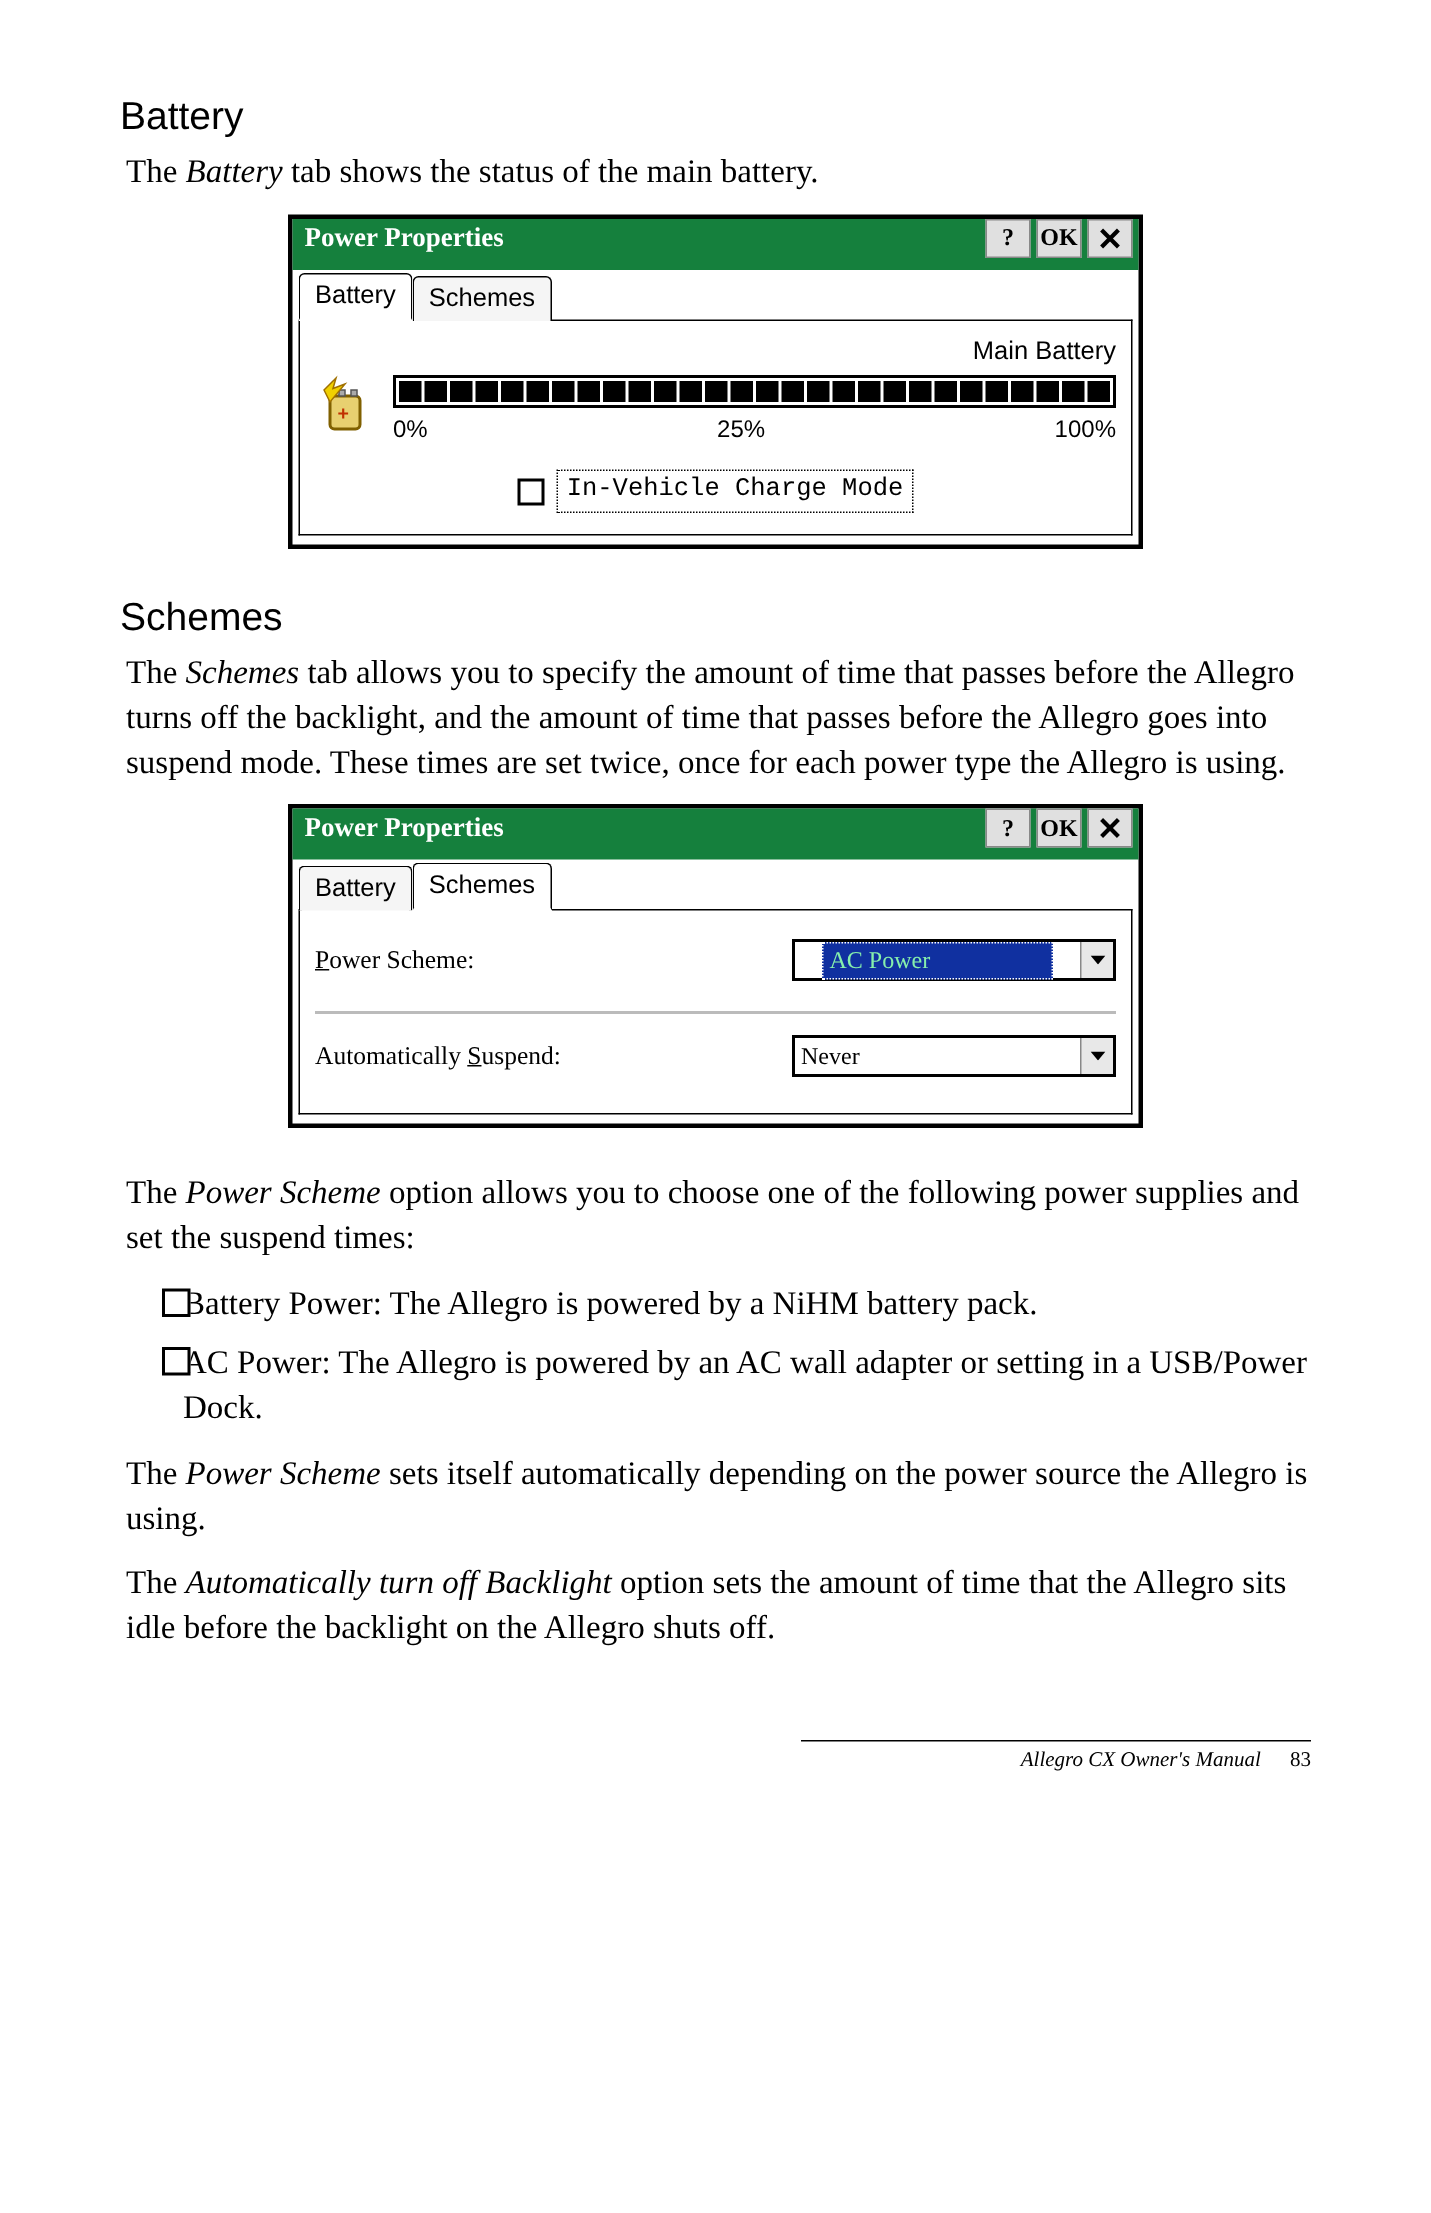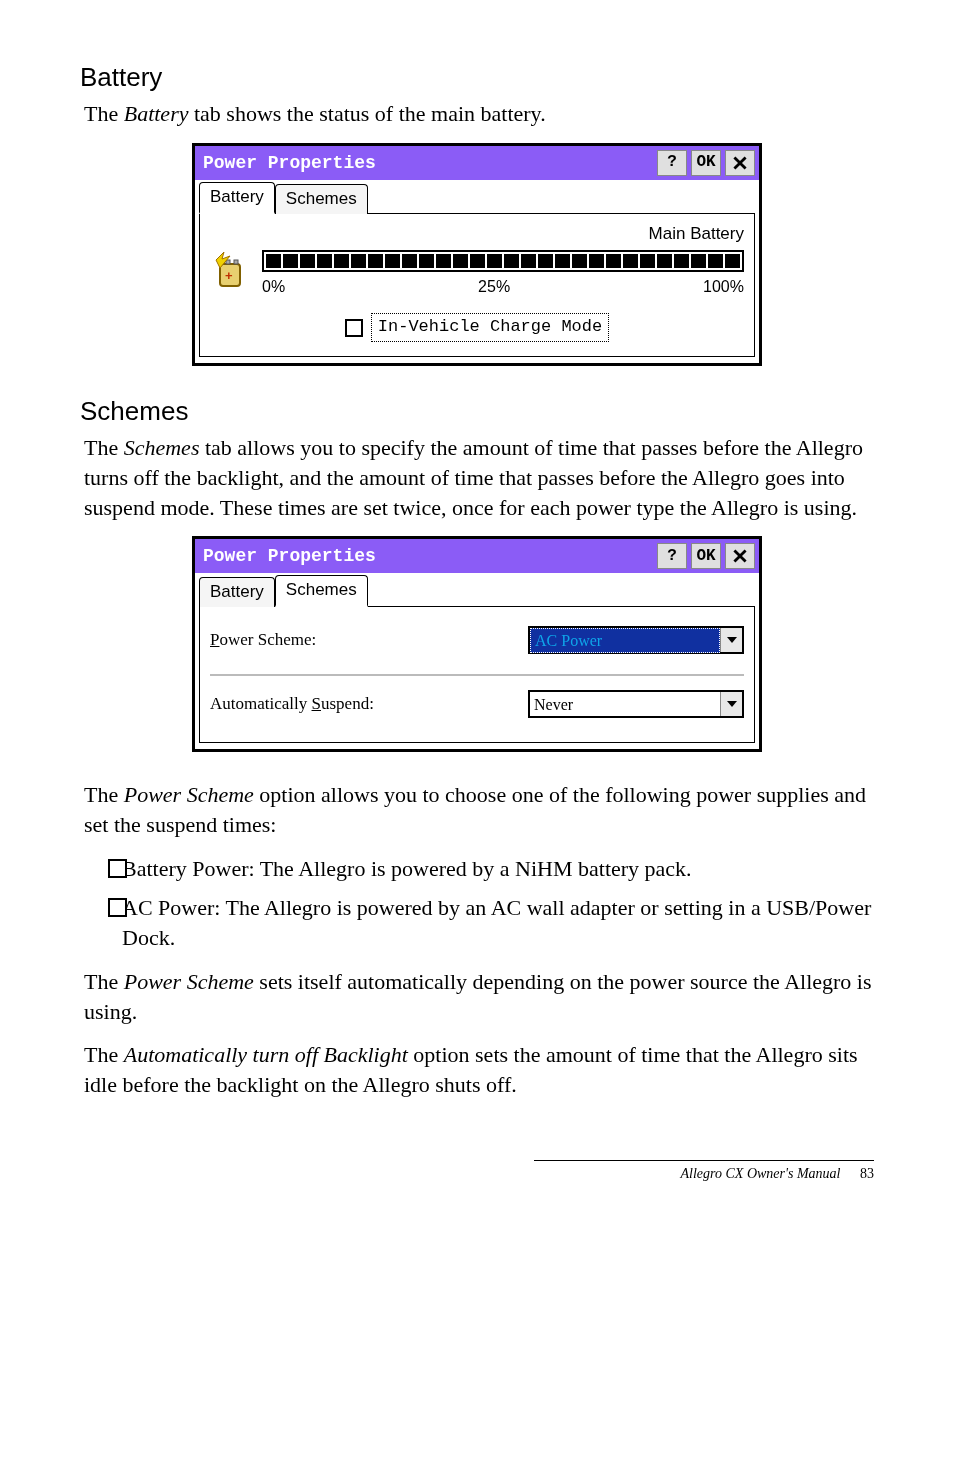--- a/index.html
+++ b/index.html
@@ -26,26 +26,25 @@
 
   
   .dialog {
     border: 3px solid #000;
     background: #fff;
     margin: 8px auto 28px auto;
   }
   .dialog1 { width: 570px; }
   .dialog2 { width: 570px; }
   .titlebar {
-    background: #8b5cf6;
+    background: #15803d;
     color: #fff;
     display: flex;
-    align-items: center;
     height: 34px;
-    font-family: Liberation Mono, monospace;
+    font-family: Liberation Serif, serif;
     font-size: 18px;
     font-weight: bold;
     padding-left: 8px;
   }
   .titlebar .title { flex: 1; }
   .titlebar .tbtn {
     width: 30px;
     height: 26px;
     background: #e0e0e0;
     color: #000;
@@ -152,23 +151,23 @@
   .combo {
     display: flex;
     align-items: center;
     border: 2px solid #000;
     height: 28px;
     width: 216px;
     background: #fff;
   }
   .combo.highlight .combo-text {
     background: #1030a0;
-    color: #0ea5e9;
+    color: #86efac;
     border: 1px dotted #fff;
-    margin: 0;
+    margin: 18px;
   }
   .combo-text {
     flex: 1;
     padding: 1px 4px;
     font-size: 16px;
   }
   .combo-btn {
     width: 22px;
     height: 24px;
     border-left: 1px solid #888;

